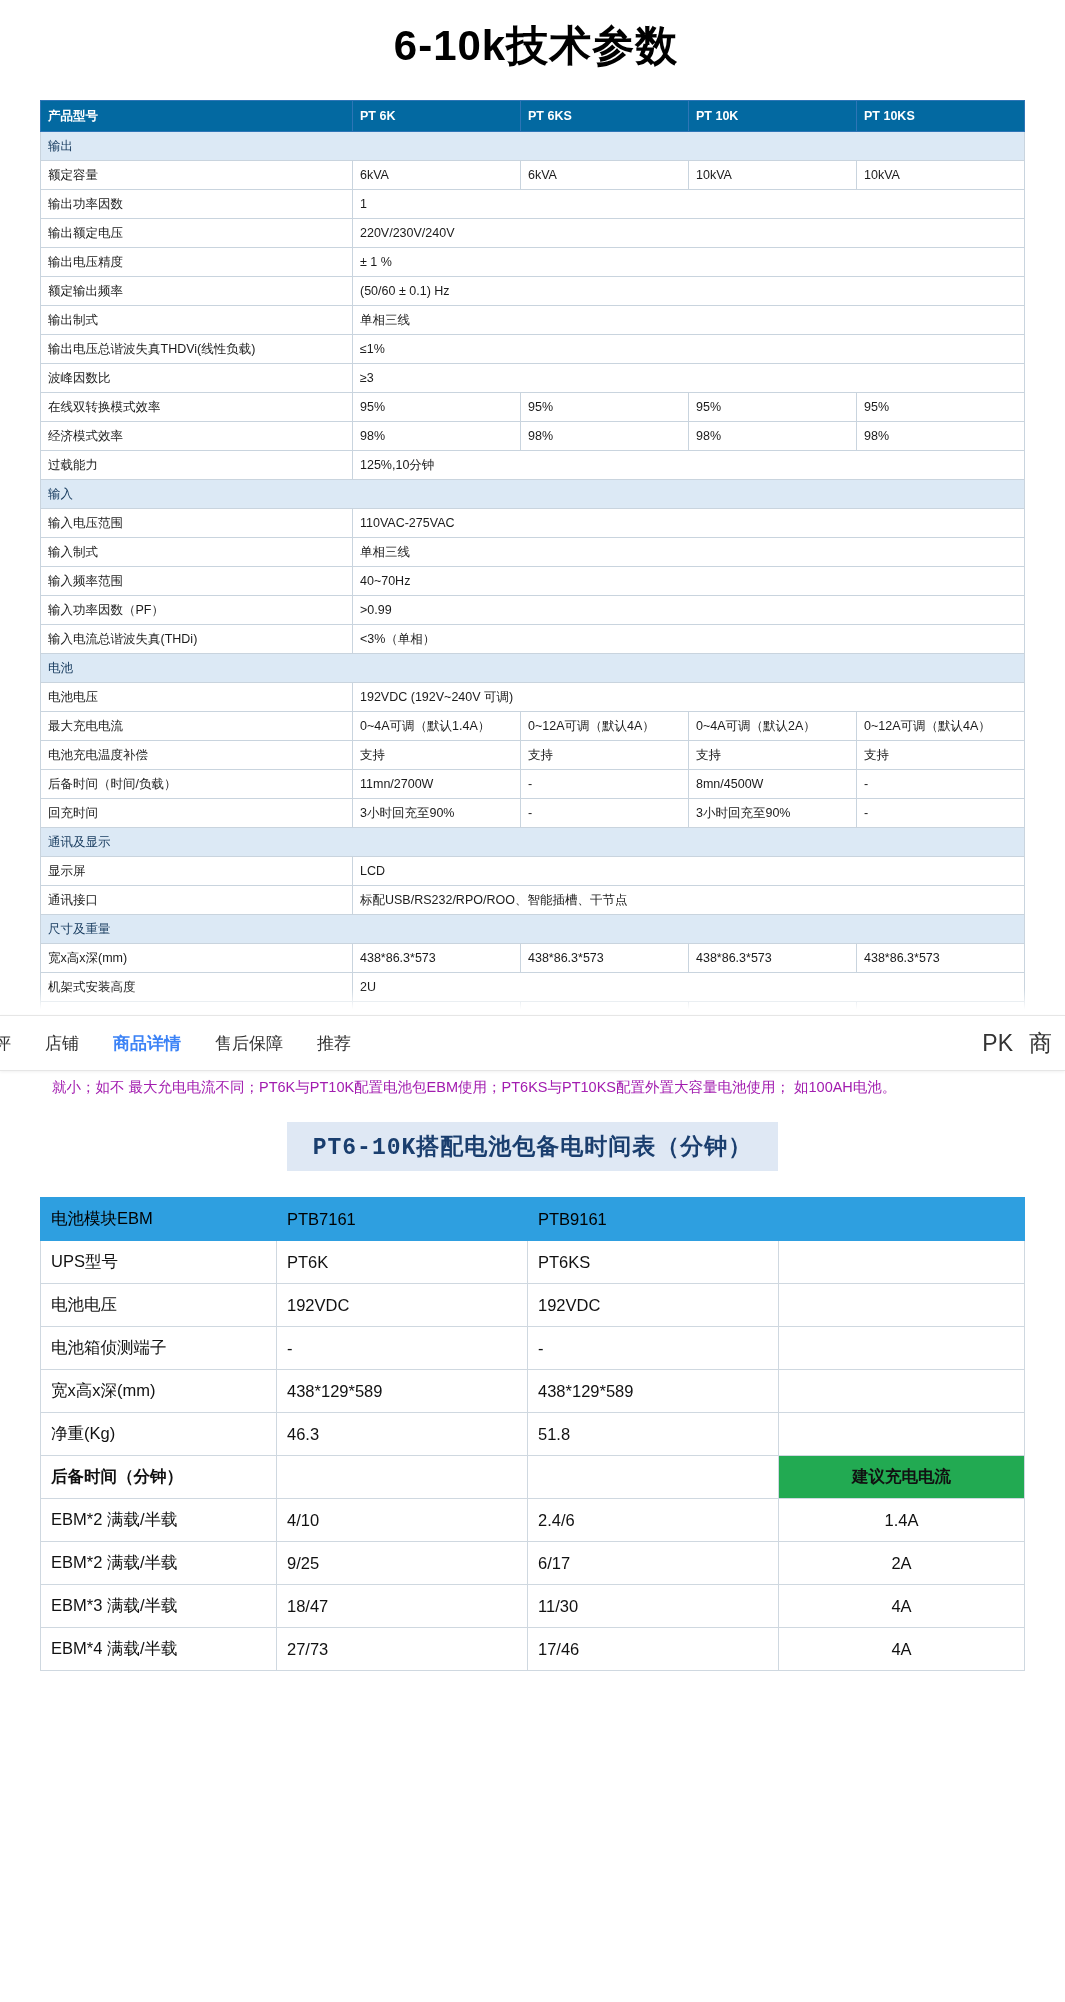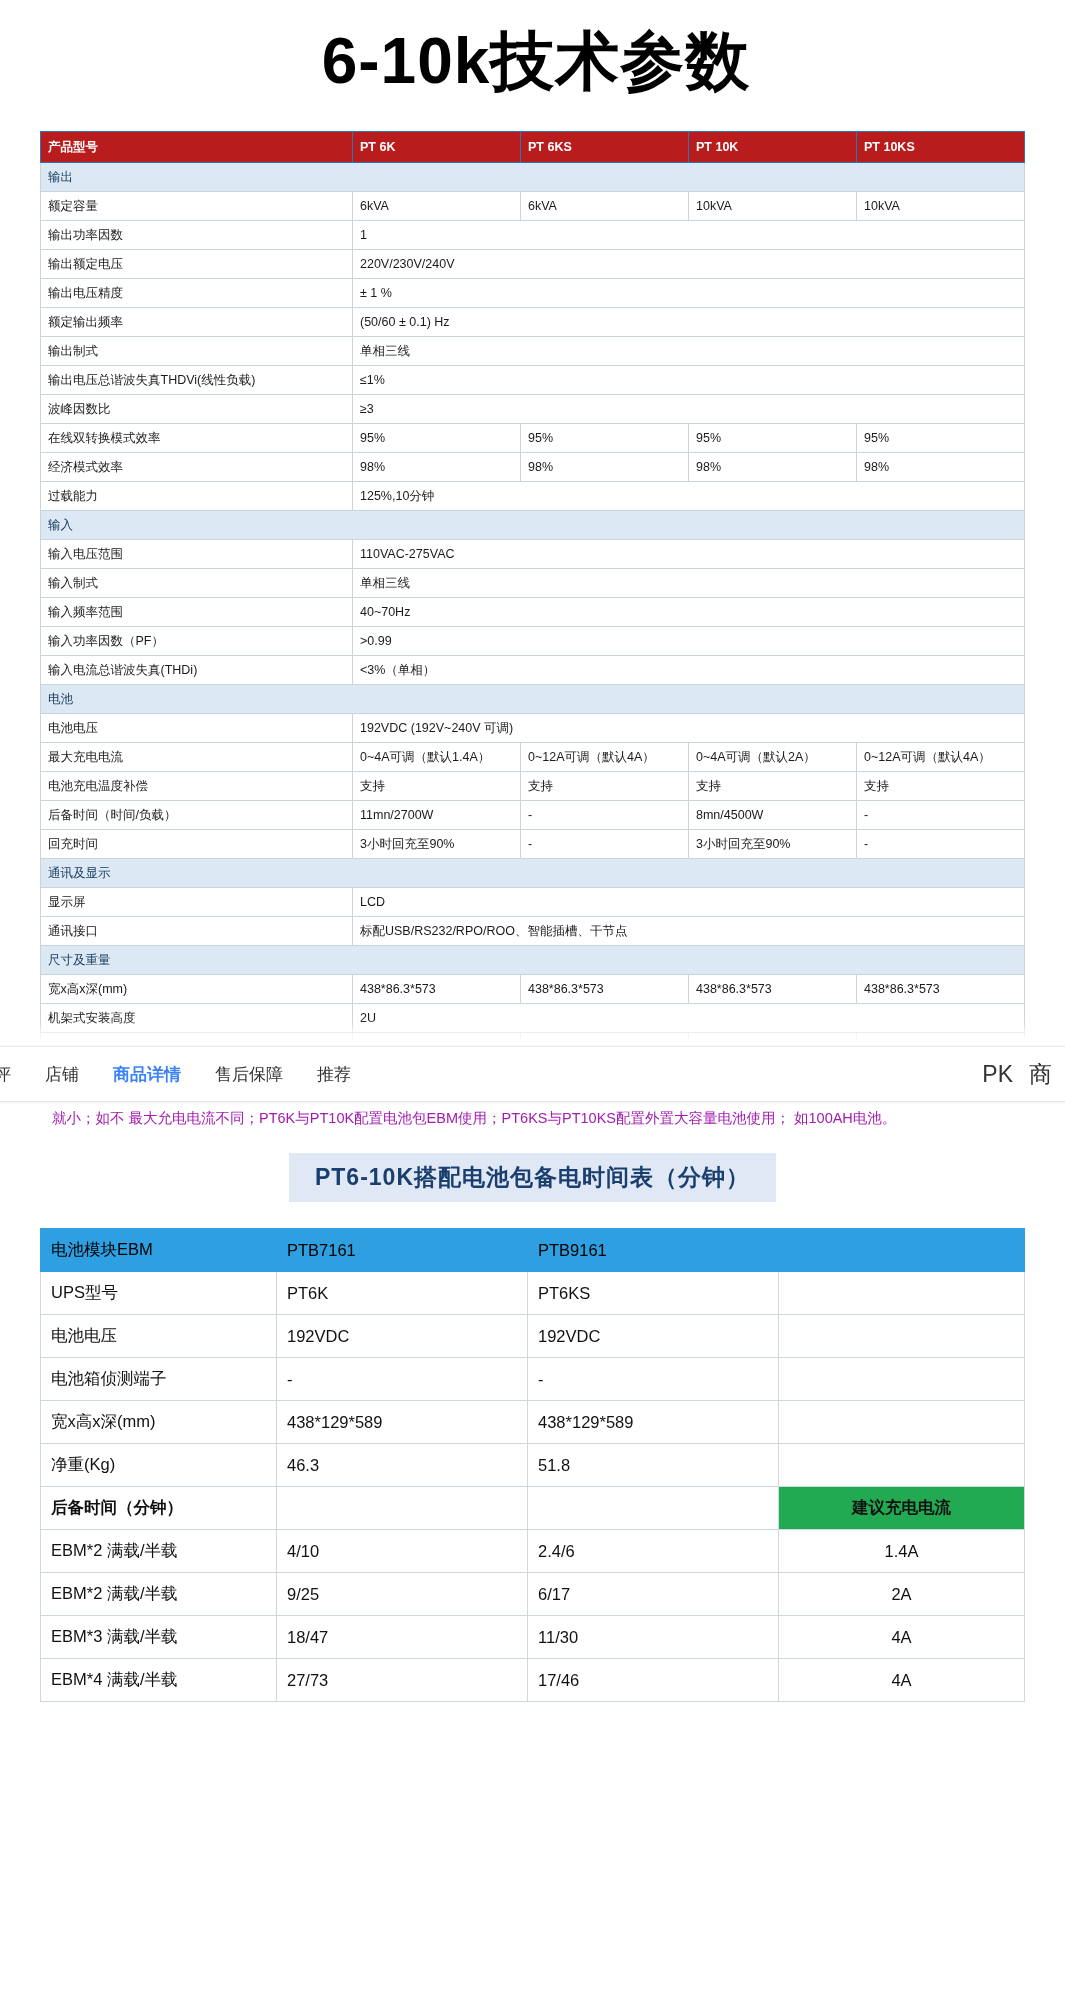--- a/index.html
+++ b/index.html
@@ -8,21 +8,21 @@
     background:#ffffff;
     font-family:"Liberation Sans","DejaVu Sans",sans-serif;
     color:#111;
     -webkit-font-smoothing:antialiased;
   }
   .page{position:relative;width:1065px;min-height:2002px;overflow:hidden;}
 
   
   .main-title{
     text-align:center;
-    font-size:64px;
+    font-size:42px;
     font-weight:bold;
     letter-spacing:1px;
     padding:18px 0 26px 7px;
     color:#000;
   }
 
   
   .spec-wrap{padding:0 40px;}
   table.spec{
     width:100%;
@@ -32,21 +32,21 @@
   }
   table.spec td{
     border:1px solid #c9d4de;
     padding:4px 7px;
     vertical-align:middle;
     line-height:1.35;
     height:20px;
     color:#1b1b1b;
   }
   tr.head td{
-    background:#b91c1c;
+    background:#0369a1;
     color:#fff;
     font-weight:bold;
     border:1px solid #2e75b6;
     height:22px;
   }
   tr.section td{
     background:#dce9f5;
     font-weight:normal;
     color:#14385c;
   }
@@ -91,20 +91,21 @@
   .lower{padding:0 40px;position:relative;}
   .faded-text{
     color:#a21caf;
     font-size:14.5px;
     line-height:1.75;
     padding:4px 12px 0 12px;
   }
   .banner{
     text-align:center;
     margin:22px 0 26px 0;
+    font-family:Liberation Mono, monospace;
   }
   .banner span{
     display:inline-block;
     background:#dfe8f4;
     color:#1a3e6e;
     font-size:23px;
     font-weight:bold;
     padding:9px 26px;
     letter-spacing:1px;
   }

